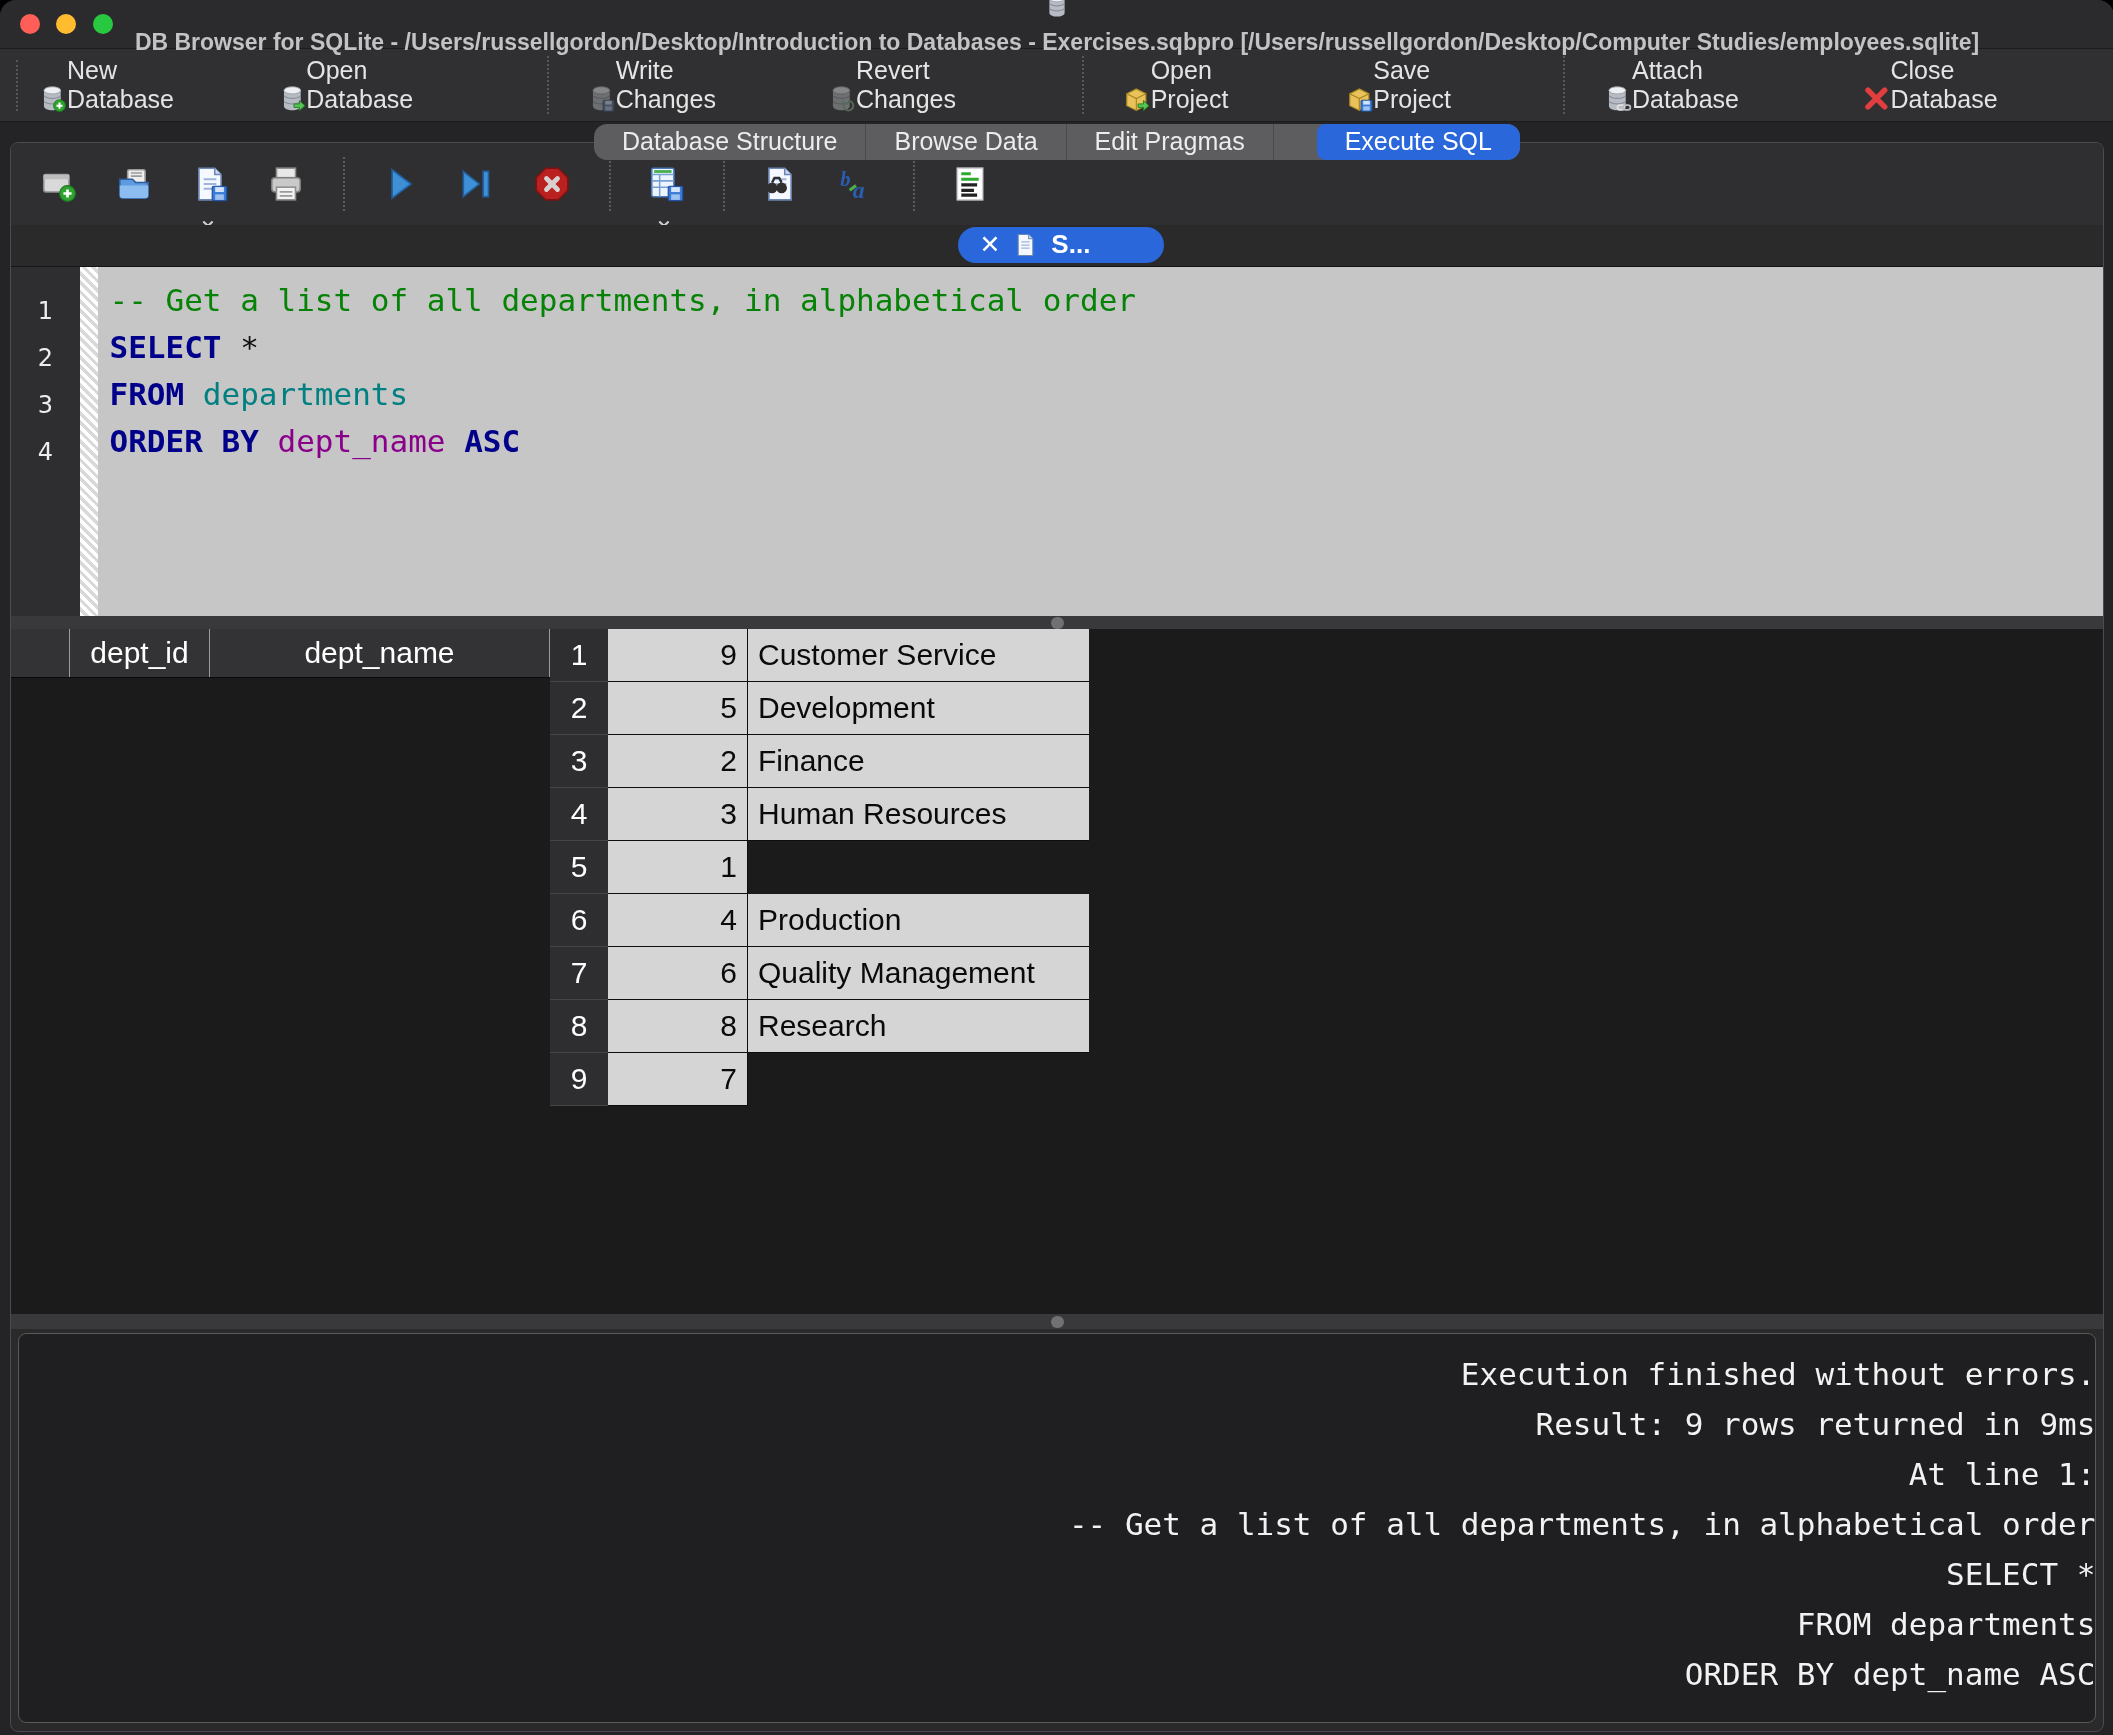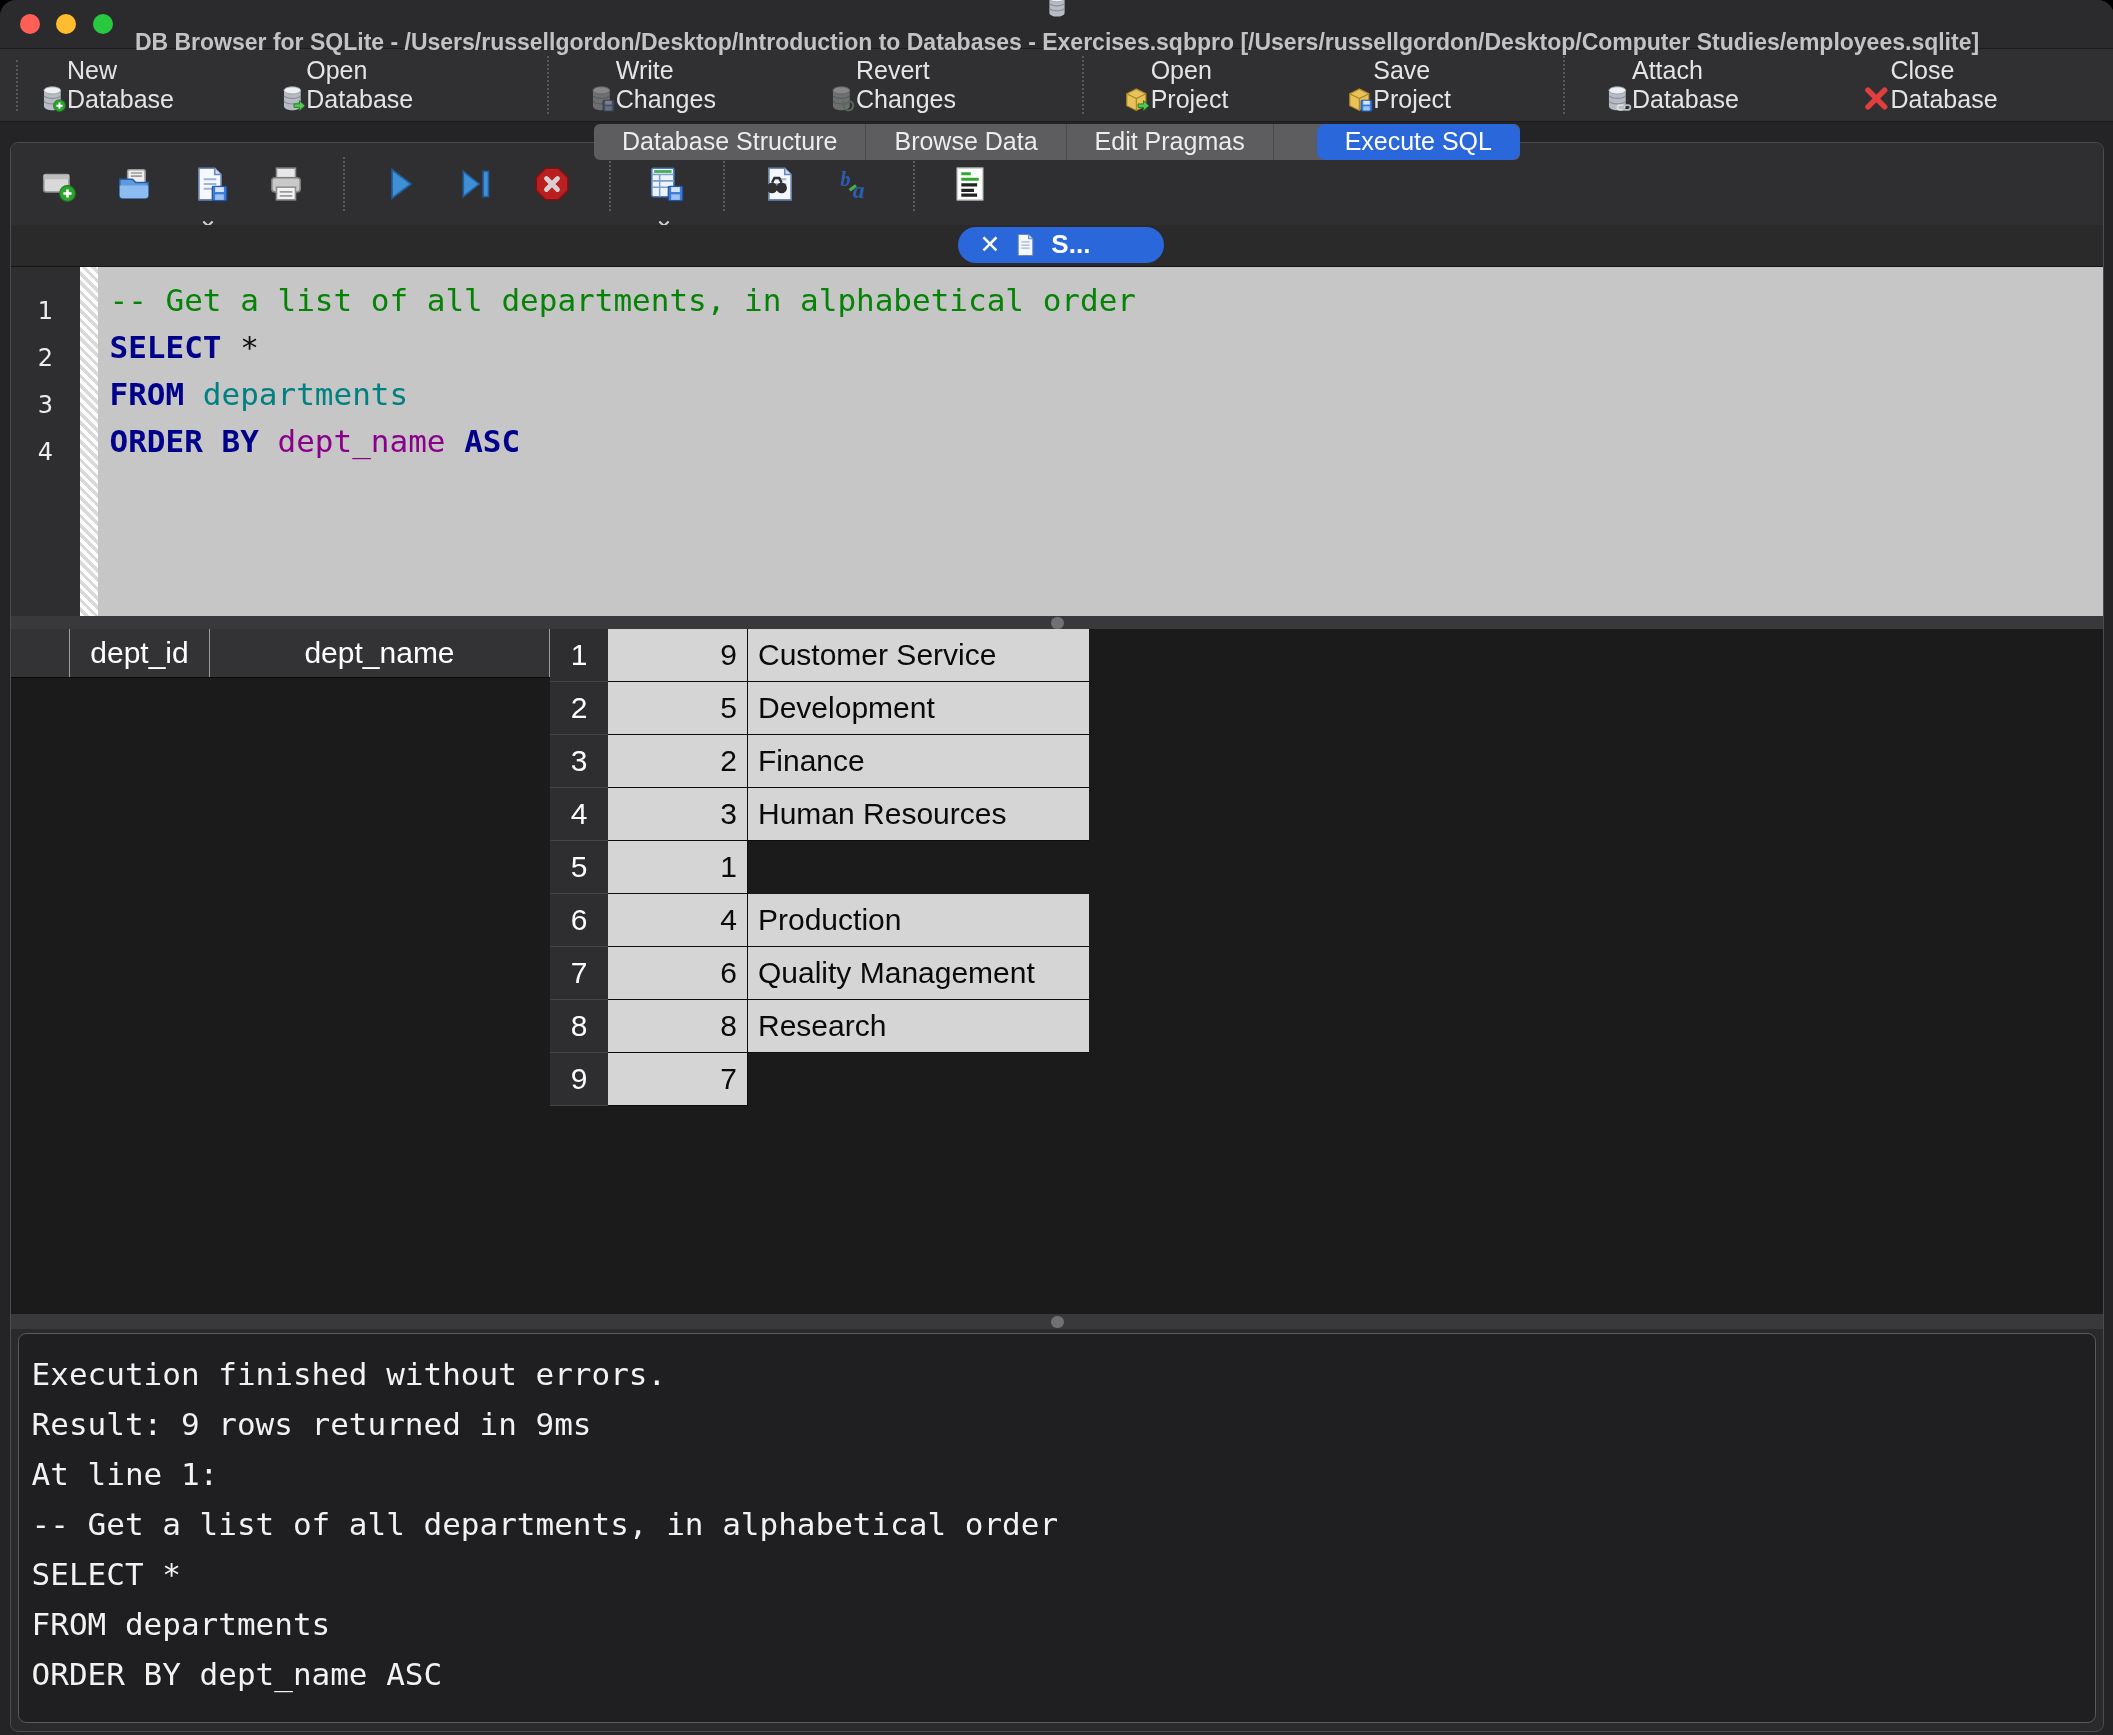--- a/index.html
+++ b/index.html
@@ -23,21 +23,21 @@
   .tbtn{display:flex;align-items:flex-end;margin-right:59px;position:relative;cursor:default;}
   .tbtn .tlabel{color:#e4e4e6;font-size:25px;}
   .tbtn.disabled .tlabel{color:#e5e5e5;}
   .tbtn.disabled .ticon{opacity:.45;filter:grayscale(55%);}
   .ticon{width:31px;height:31px;display:inline-block;}
   .chev{position:absolute;right:-31px;bottom:-13px;color:#cfcfd1;font-size:25px;line-height:8.2px;}
 
   
   .content{flex:1 1 auto;position:relative;background:#242426;}
   .seg-tabs{position:absolute;top:1.6px;left:0;right:0;display:flex;justify-content:center;z-index:3;}
-  .seg{display:flex;background:#5d5d5f;border-radius:6px;overflow:hidden;height:36px;}
+  .seg{display:flex;background:#5d5d5f;border-radius:13px;overflow:hidden;height:36px;}
   .seg-item{display:flex;align-items:center;padding:0 28px;color:#ececee;font-size:25px;border-right:0.8px solid #4b4b4d;cursor:default;}
   .seg-item:last-child{border-right:none;}
   .seg-item.active{background:#2a67da;color:#fff;border-radius:8.2px;margin-left:43px;}
 
   .panel{position:absolute;top:20px;left:10px;right:10px;bottom:3.3px;border:0.8px solid #4c4c4e;border-radius:8.2px;background:#2a2a2b;display:flex;flex-direction:column;overflow:hidden;}
 
   
   .sqlbar{height:82px;display:flex;align-items:center;padding-left:28px;flex:0 0 auto;background:#2f2f31;}
   .sico{width:38px;height:38px;margin-right:38px;position:relative;flex:0 0 auto;}
   .sico svg{width:38px;height:38px;}
@@ -77,21 +77,21 @@
   .h-name{width:341px;border-left:1.6px solid #9a9a9c;border-right:1.6px solid #9a9a9c;}
   .h-spacer{flex:1;}
   .grid-rows{flex:1;}
   .row{display:flex;height:53px;}
   .r-num{width:58px;background:#2e2e30;color:#fff;font-size:30px;display:flex;align-items:center;justify-content:center;border-bottom:1.6px solid #454547;box-sizing:border-box;}
   .r-id,.r-name{background:#d5d5d5;color:#0a0a0a;font-size:30px;display:flex;align-items:center;border-bottom:1.6px solid #0d0d0d;box-sizing:border-box;}
   .r-id{width:140px;justify-content:flex-end;padding-right:10px;border-right:1.6px solid #0d0d0d;}
   .r-name{width:341px;padding-left:10px;}
 
   
-  .log{height:390px;flex:0 0 auto;margin:3.3px 6.6px 8.2px;border:1.6px solid #5a5a5c;border-radius:8.2px;background:#1f1f21;padding:15px 0 0 13px;box-sizing:border-box;overflow:hidden;}
+  .log{height:390px;flex:0 0 auto;margin:3.3px 6.6px 8.2px;border:1.6px solid #5a5a5c;border-radius:8.2px;background:#1f1f21;padding:15px 0 0 13px;box-sizing:border-box;overflow:hidden;text-align:right;}
   .log-line{font-family:"DejaVu Sans Mono",monospace;font-size:31px;color:#f2f2f2;height:50px;line-height:50px;white-space:pre;}
 
   
   .statusbar{height:39px;background:#2c2c2e;border-top:0.8px solid #161618;display:flex;align-items:center;justify-content:flex-end;padding-right:25px;flex:0 0 auto;}
   .encoding{color:#8d8d8f;font-size:25px;}
 </style>
 </head>
 <body>
 
 <svg width="0" height="0" style="position:absolute" aria-hidden="true">

